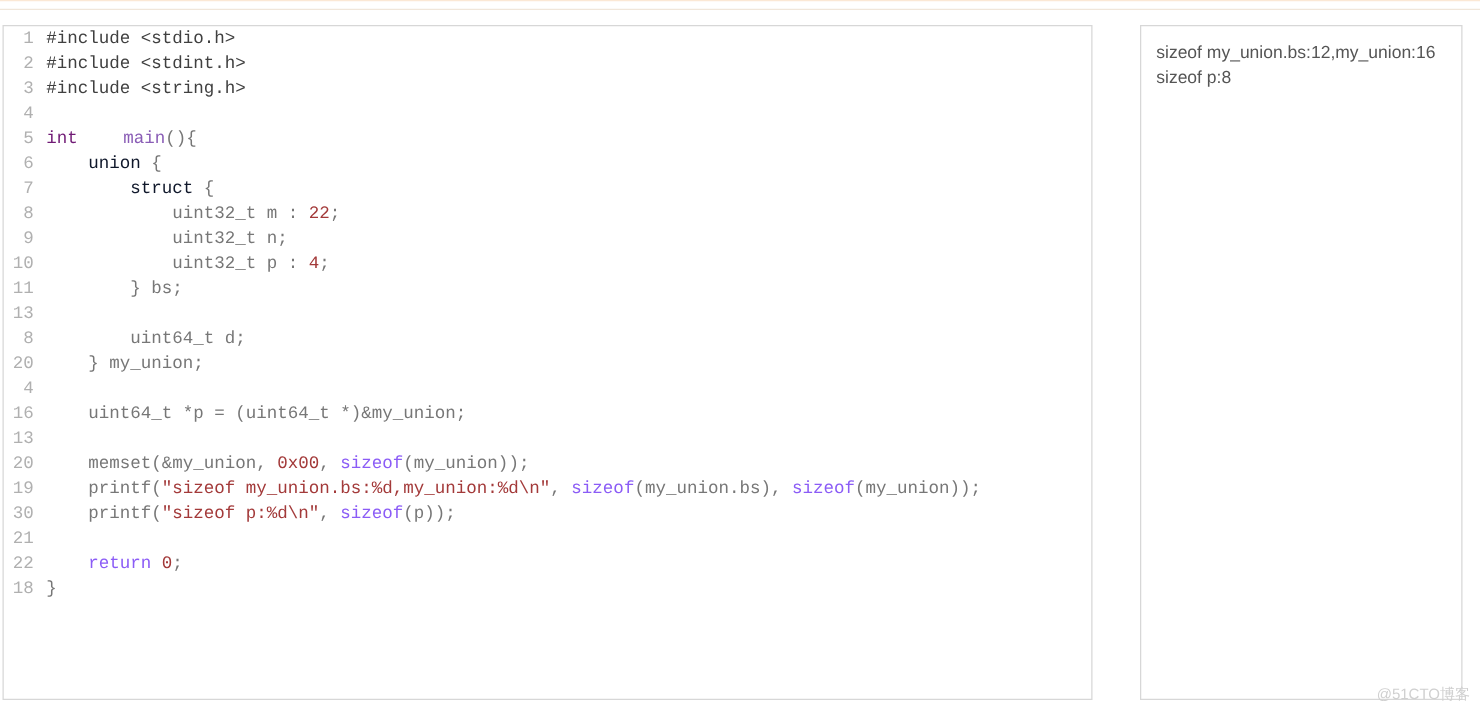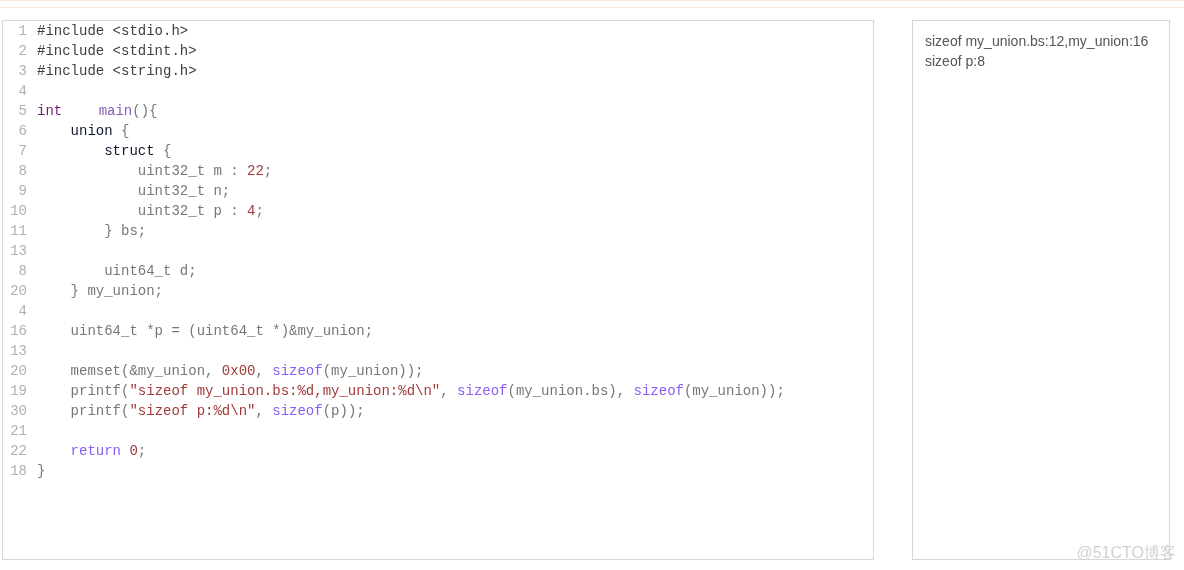--- a/index.html
+++ b/index.html
@@ -62,21 +62,21 @@
     font-size: 14px;
     color: #555;
     line-height: 20px;
     min-height: 540px;
   }
   .watermark {
     position: absolute;
     right: 8px;
     bottom: 6px;
     font-family: "Segoe UI", Arial, sans-serif;
-    font-size: 16px;
+    font-size: 12px;
     color: #d0d0d0;
     user-select: none;
   }
 </style>
 </head>
 <body>
 
 <div class="top-divider"></div>
 
 <div class="container">

